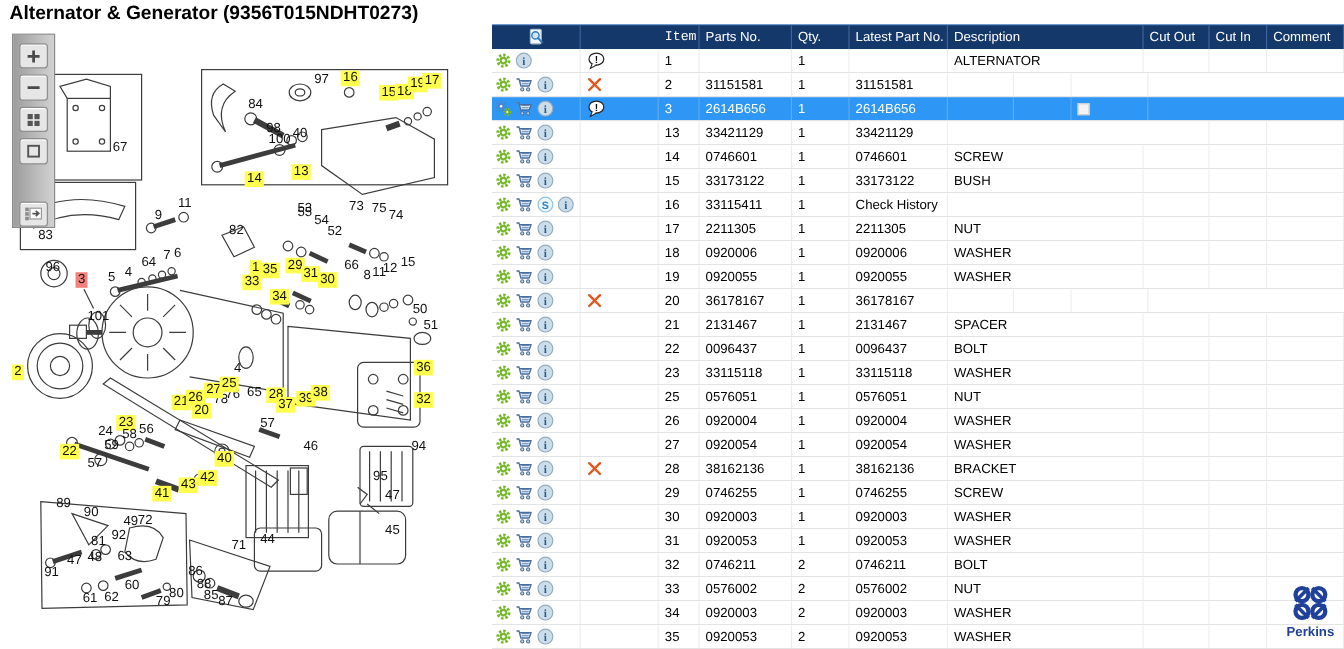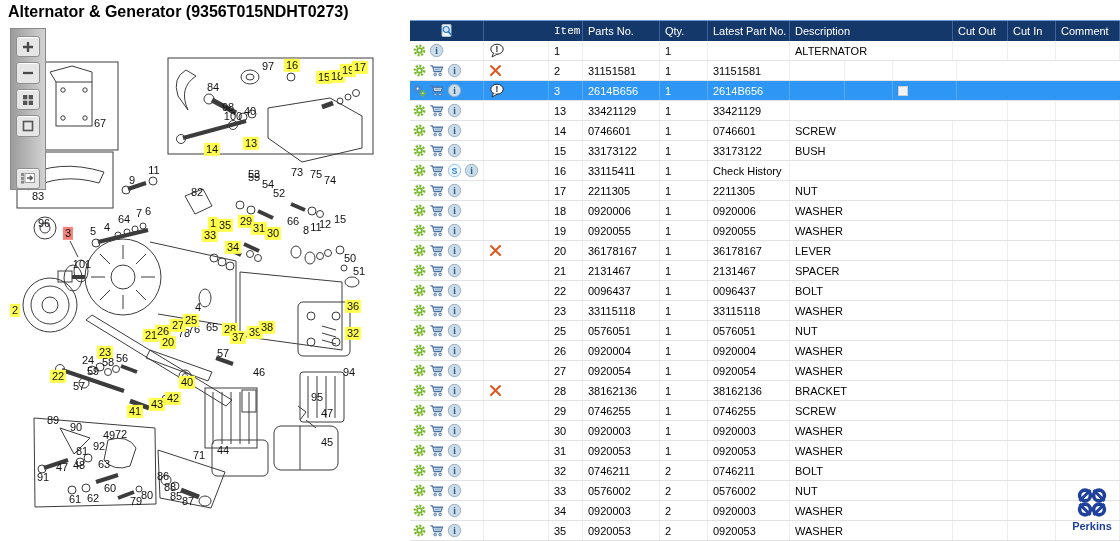--- a/index.html
+++ b/index.html
@@ -655,21 +655,20 @@
           </div>
           <div class="td" style="width: 65px;">
             <svg width="13" height="13" viewBox="0 0 13 13">
               <path d="M2 2 L11 11 M11 2 L2 11" stroke="#e2571f" stroke-width="2" stroke-linecap="round" fill="none"></path>
             </svg>
           </div>
           <div class="td" style="width: 34px;">20</div>
           <div class="td" style="width: 77px;">36178167</div>
           <div class="td" style="width: 48px;">1</div>
           <div class="td" style="width: 82px;">36178167</div>
-          <div class="td" style="width: 163px;">LEVER</div>
           <div class="td" style="width: 55px;"></div>
           <div class="td" style="width: 48px;"></div>
           <div class="td" style="width: 64px;"></div>
         </div>
         <div class="tr">
           <div class="td icons" style="width: 74px;">
             <svg width="15" height="15" viewBox="0 0 16 16">
               <circle cx="8" cy="8" r="5" fill="none" stroke="#76b82a" stroke-width="2.6" stroke-dasharray="2.1 1.7"></circle>
               <circle cx="8" cy="8" r="3.4" fill="#76b82a"></circle>
               <circle cx="8" cy="8" r="1.5" fill="#fff"></circle>

